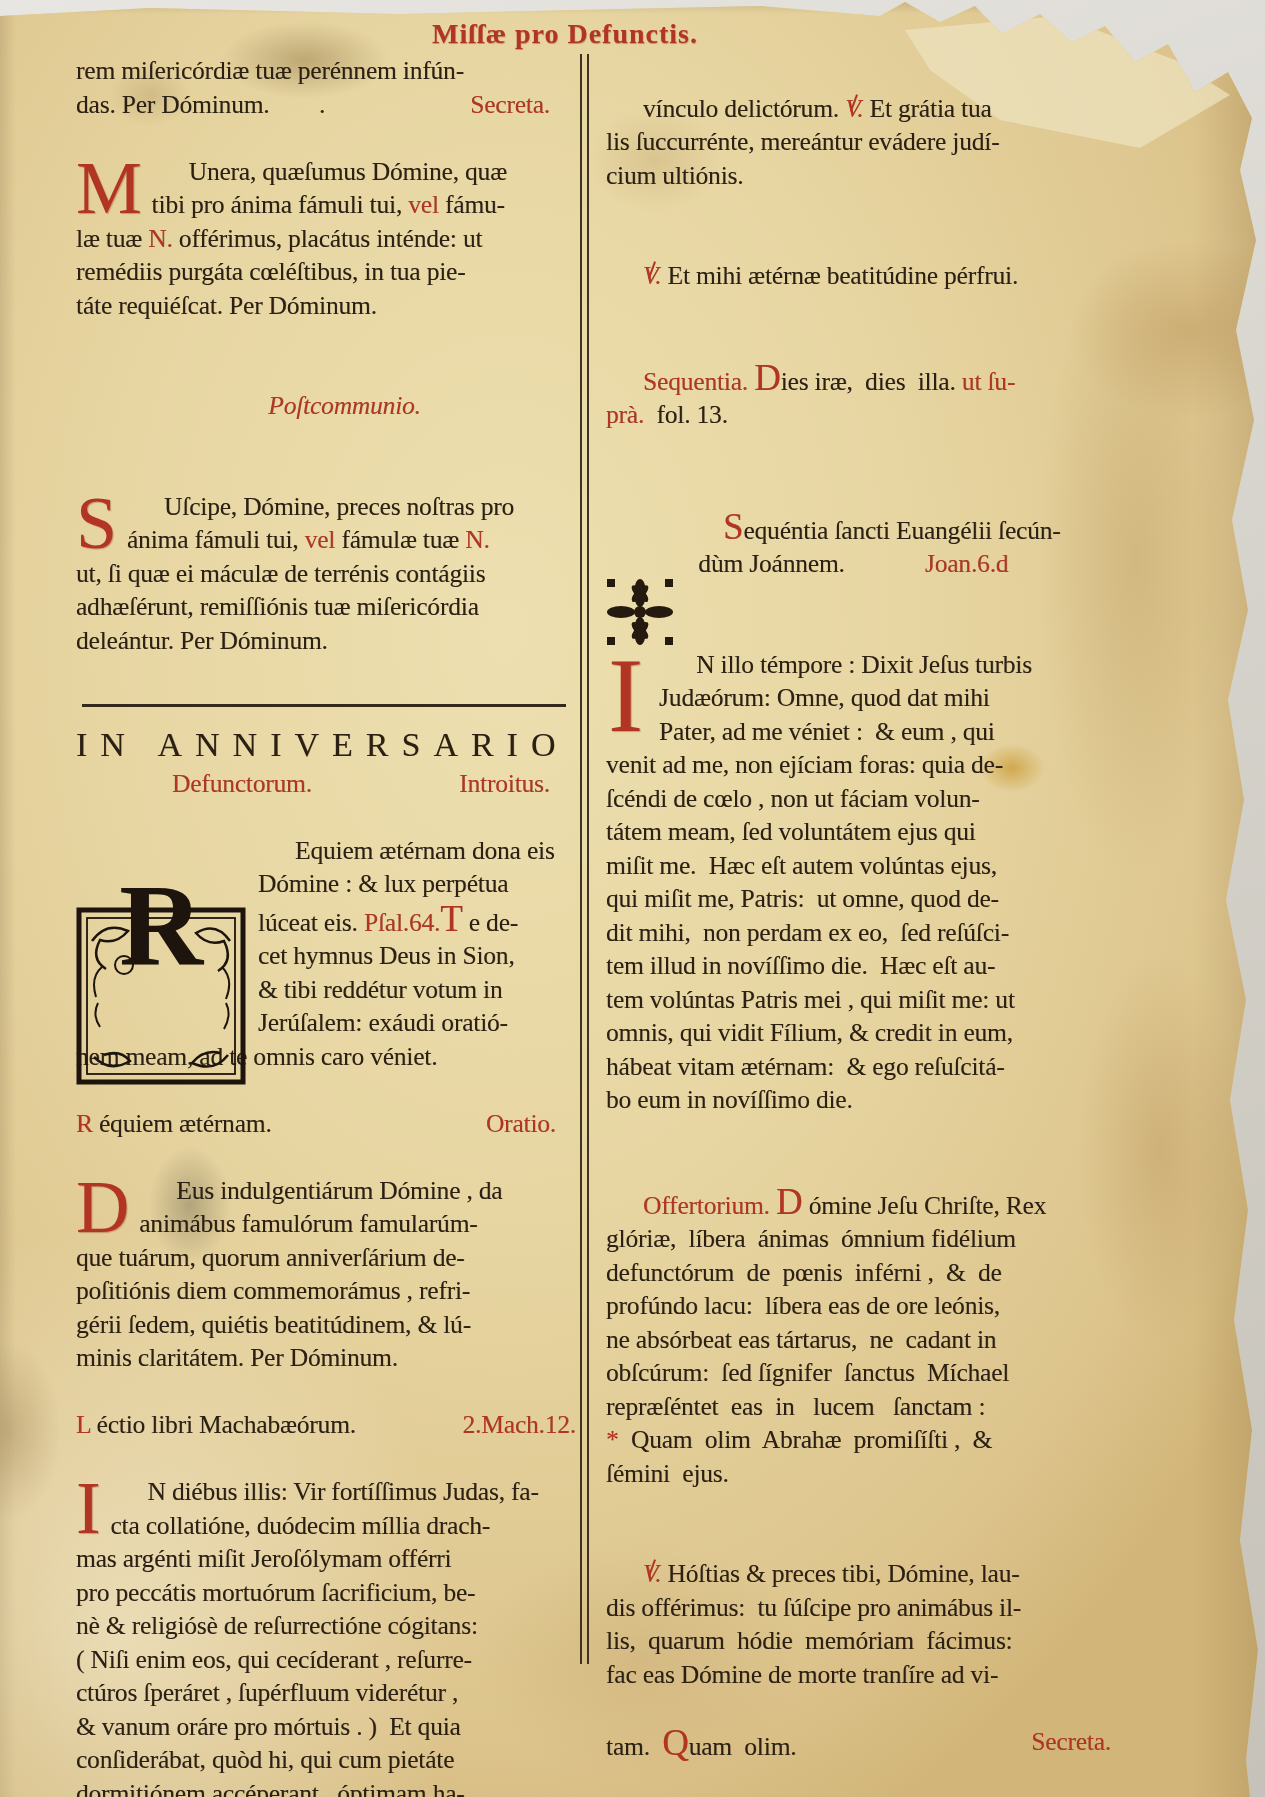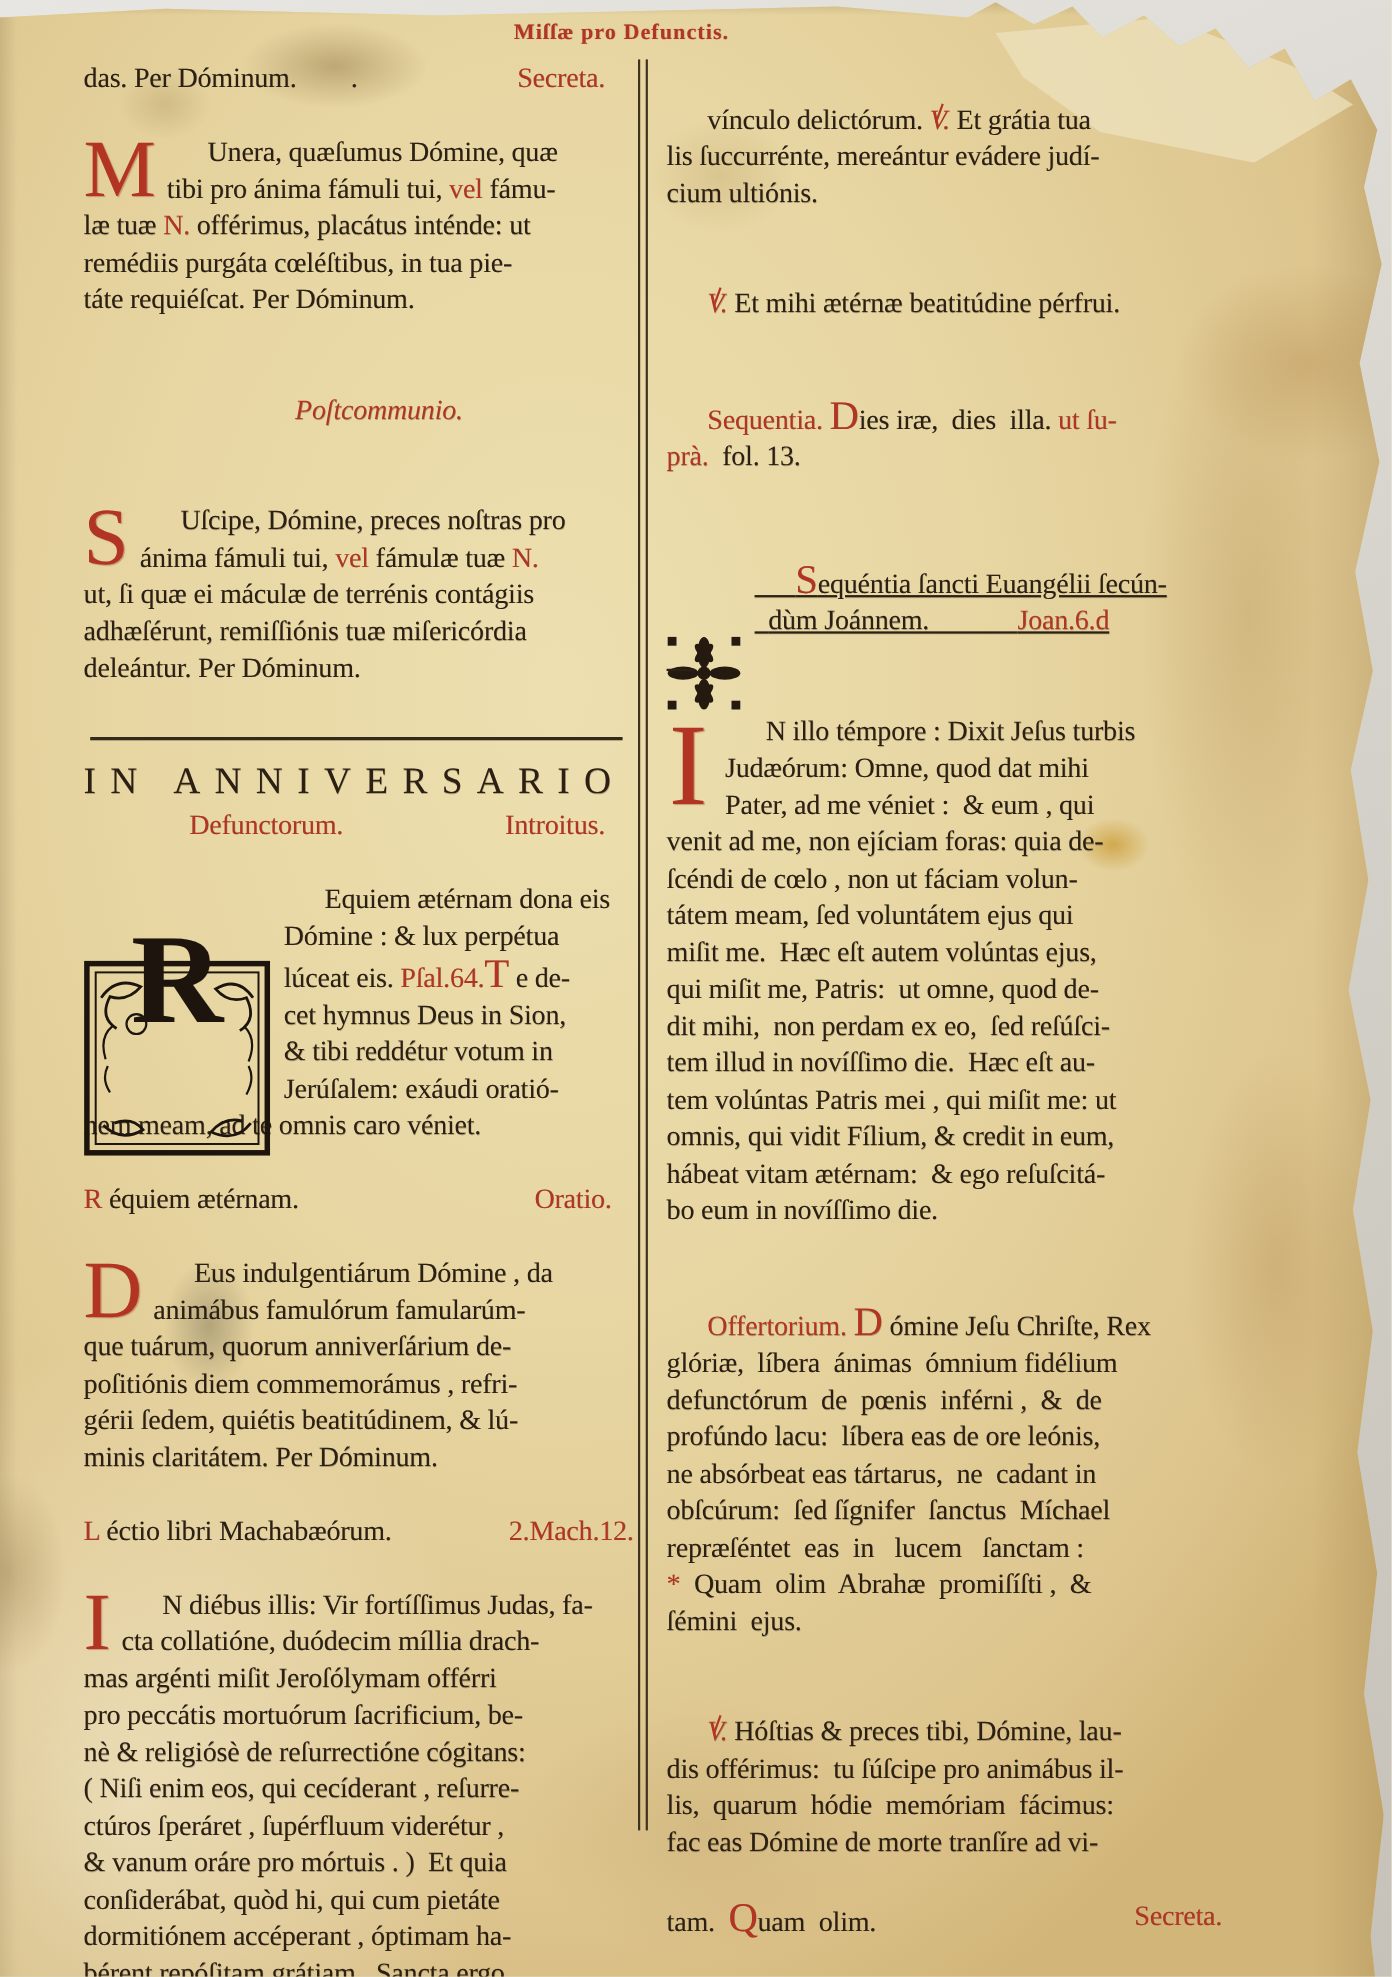--- a/index.html
+++ b/index.html
@@ -45,21 +45,21 @@
   }
   .flap{
     position:absolute;
     clip-path:polygon(905px 30px,1060px 16px,1175px 60px,1230px 95px,1140px 148px,1000px 120px,930px 70px);
     inset:0;
     background:rgba(236,226,190,.75);
     filter:blur(1px);
   }
   .running-head{
     position:absolute;top:18px;left:0;width:1130px;text-align:center;
-    color:var(--rubric);font-size:20px;font-weight:bold;letter-spacing:1px;
+    color:var(--rubric);font-size:28px;font-weight:bold;letter-spacing:1px;
     text-shadow:.5px .5px .8px rgba(140,40,25,.4);
   }
   .col{
     position:absolute;font-size:25.5px;line-height:33.5px;letter-spacing:-0.2px;
     text-shadow:.4px .4px .6px rgba(43,32,19,.30);
   }
   .col-left{left:76px;top:54px;width:500px;}
   .col-right{left:606px;top:58px;width:505px;}
   .divider{
     position:absolute;left:580px;top:54px;height:1610px;width:9px;
@@ -88,37 +88,38 @@
   .woodcut{
     float:left;width:170px;height:178px;margin:6px 12px 4px 0;position:relative;
     color:#1d150d;
   }
   .woodcut svg{display:block;}
   .wc-letter{
     position:absolute;top:10px;left:0;width:170px;text-align:center;
     font-size:116px;line-height:150px;font-weight:bold;color:#1d150d;
   }
   .ornament{float:left;width:68px;height:68px;margin:2px 12px 0 0;color:#241a10;}
-  .mt10{margin-top:10px;text-decoration:underline;}
+  .mt10{margin-top:10px;}
   .pad-sec{padding-right:26px;}
   .pad-ora{padding-right:20px;}
 </style>
 </head>
 <body>
 
 <div class="page">
 
   <div class="flap"></div>
 
   <div class="running-head">Miſſæ pro Defunctis.</div>
 
   <div class="divider"></div>
 
   <div class="col col-left">
 
+    <p class="para">rem miſericórdiæ tuæ perénnem infún-</p>
     <p class="row pad-sec">
       <span class="rich"><span>das. Per Dóminum.        . </span></span>
       <span class="rich"><span class="r">Secreta.</span></span>
     </p>
 
     <p class="para">
       <span class="dc">M</span><span class="rich"><span>Unera, quæſumus Dómine, quæ
 tibi pro ánima fámuli tui, </span><span class="r">vel</span><span> fámu-
 læ tuæ </span><span class="r">N.</span><span> offérimus, placátus inténde: ut
 remédiis purgáta cœléſtibus, in tua pie-

